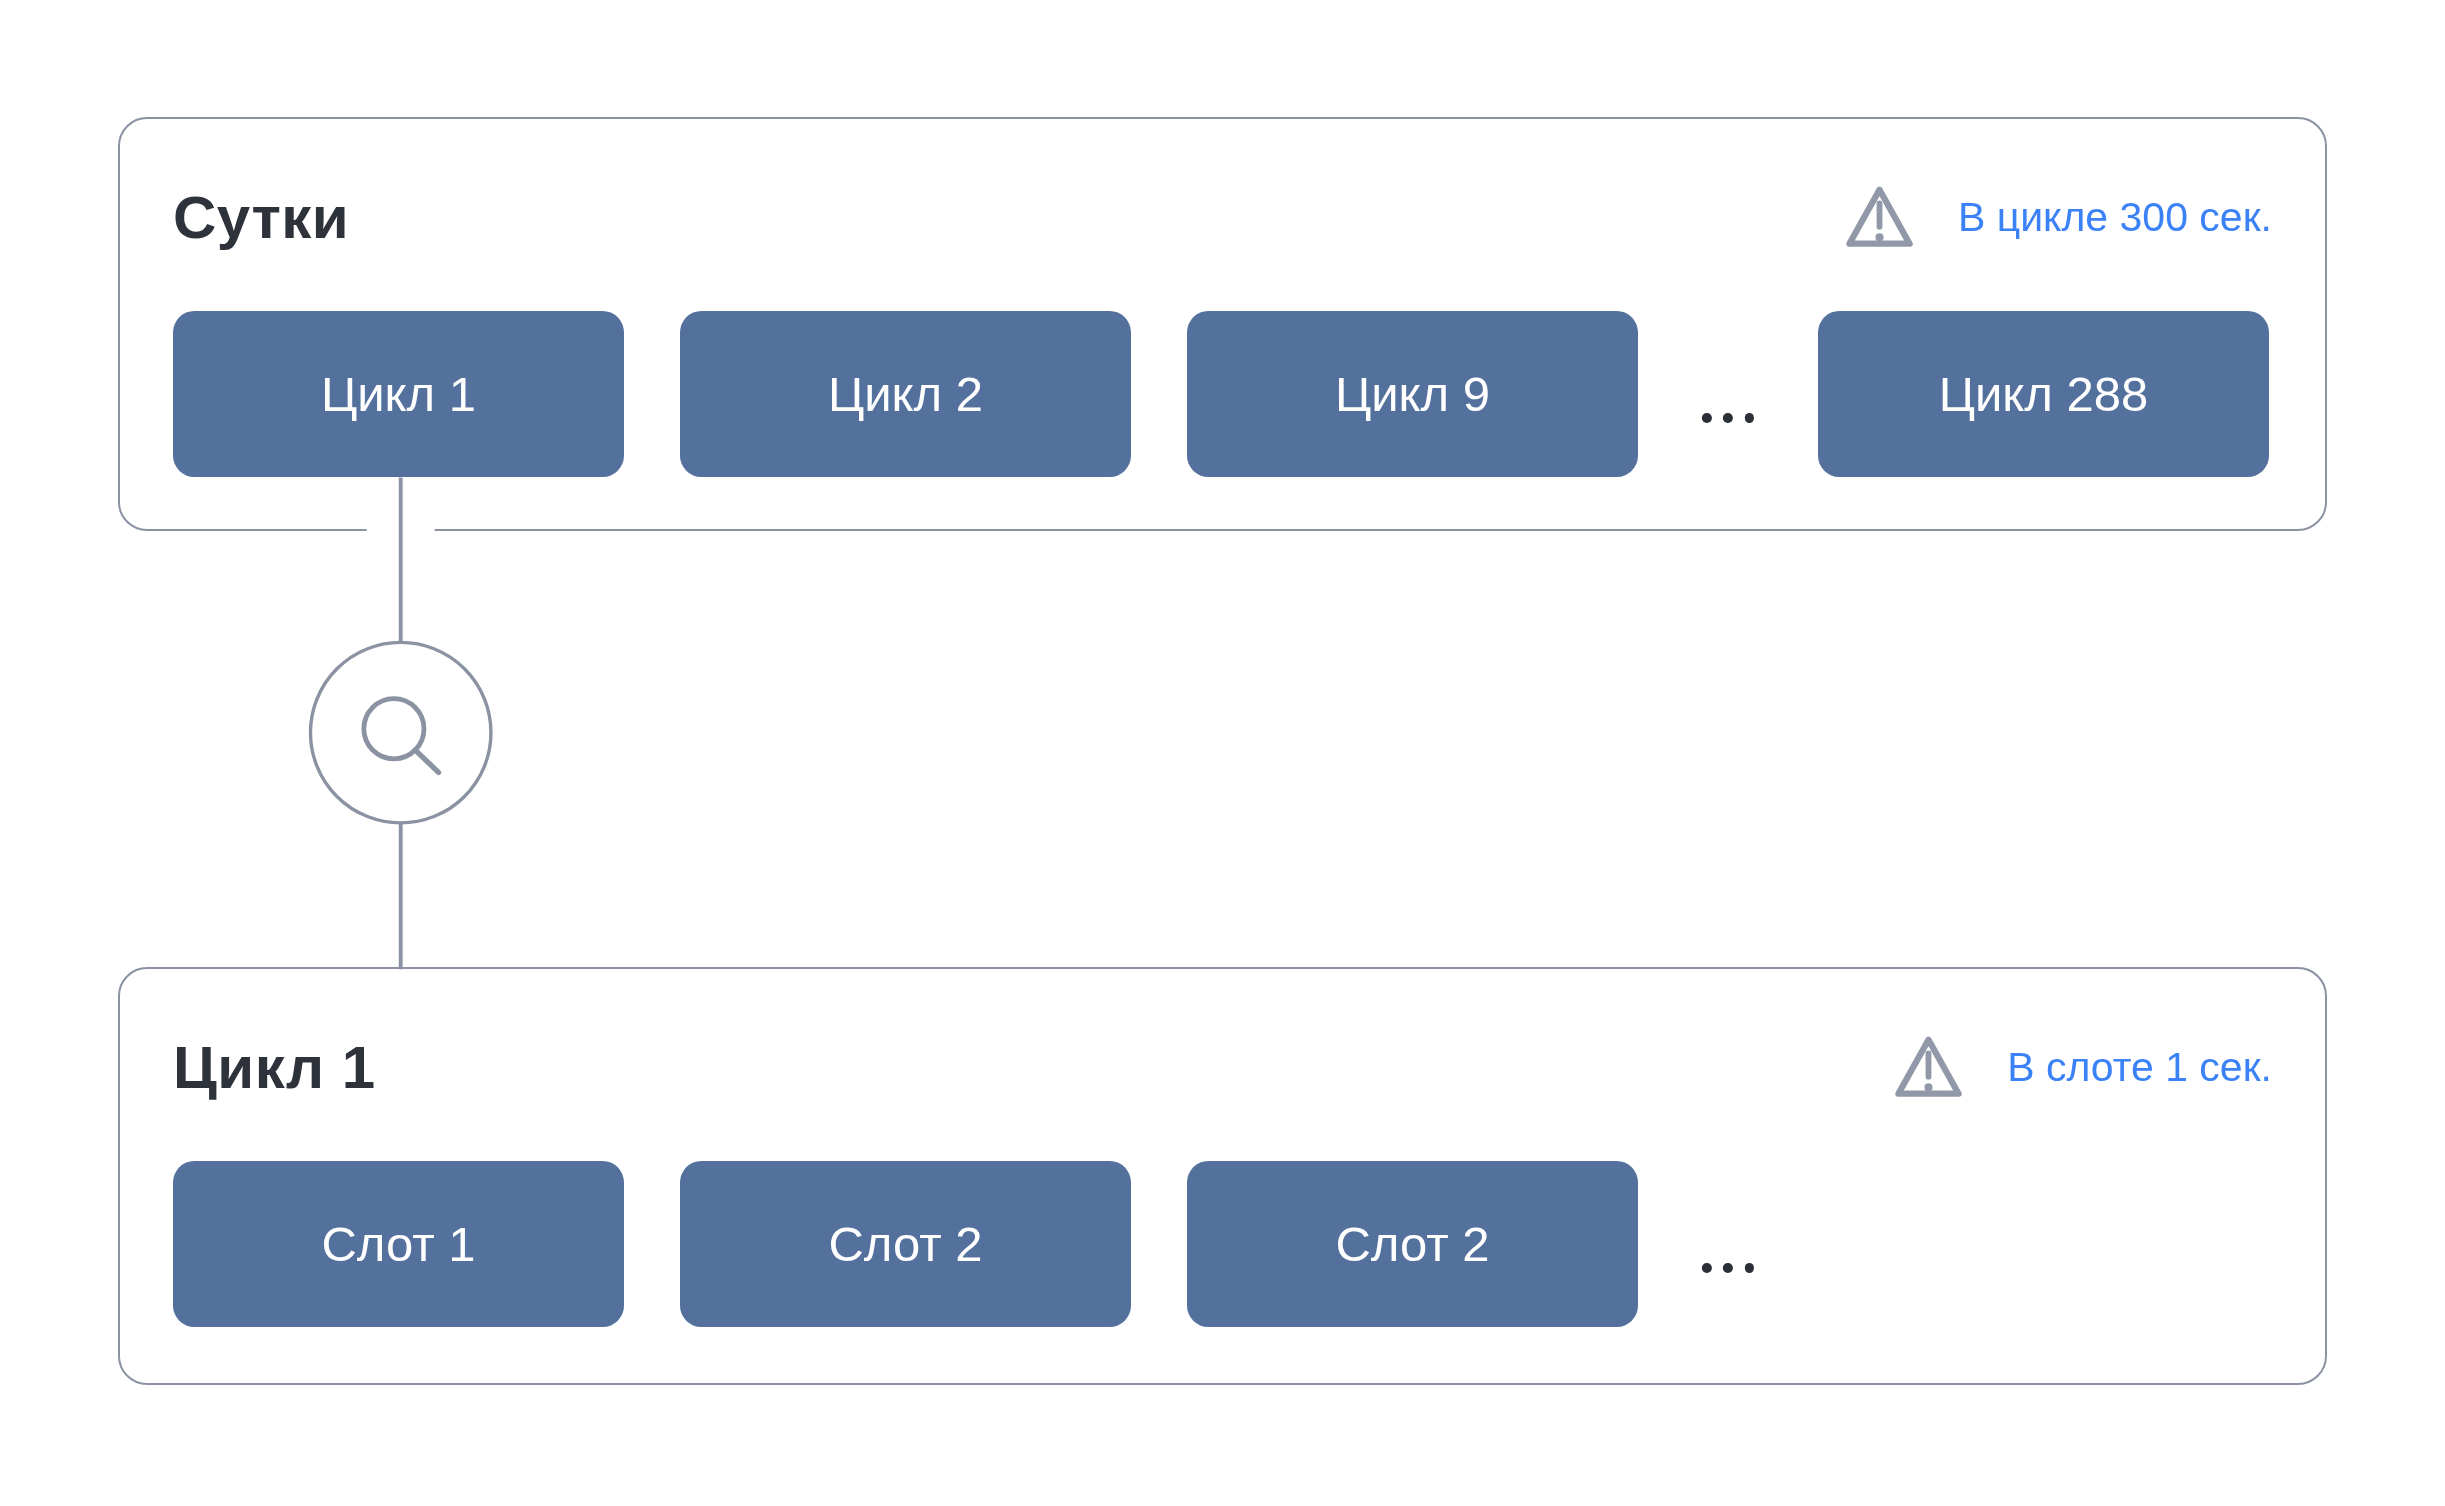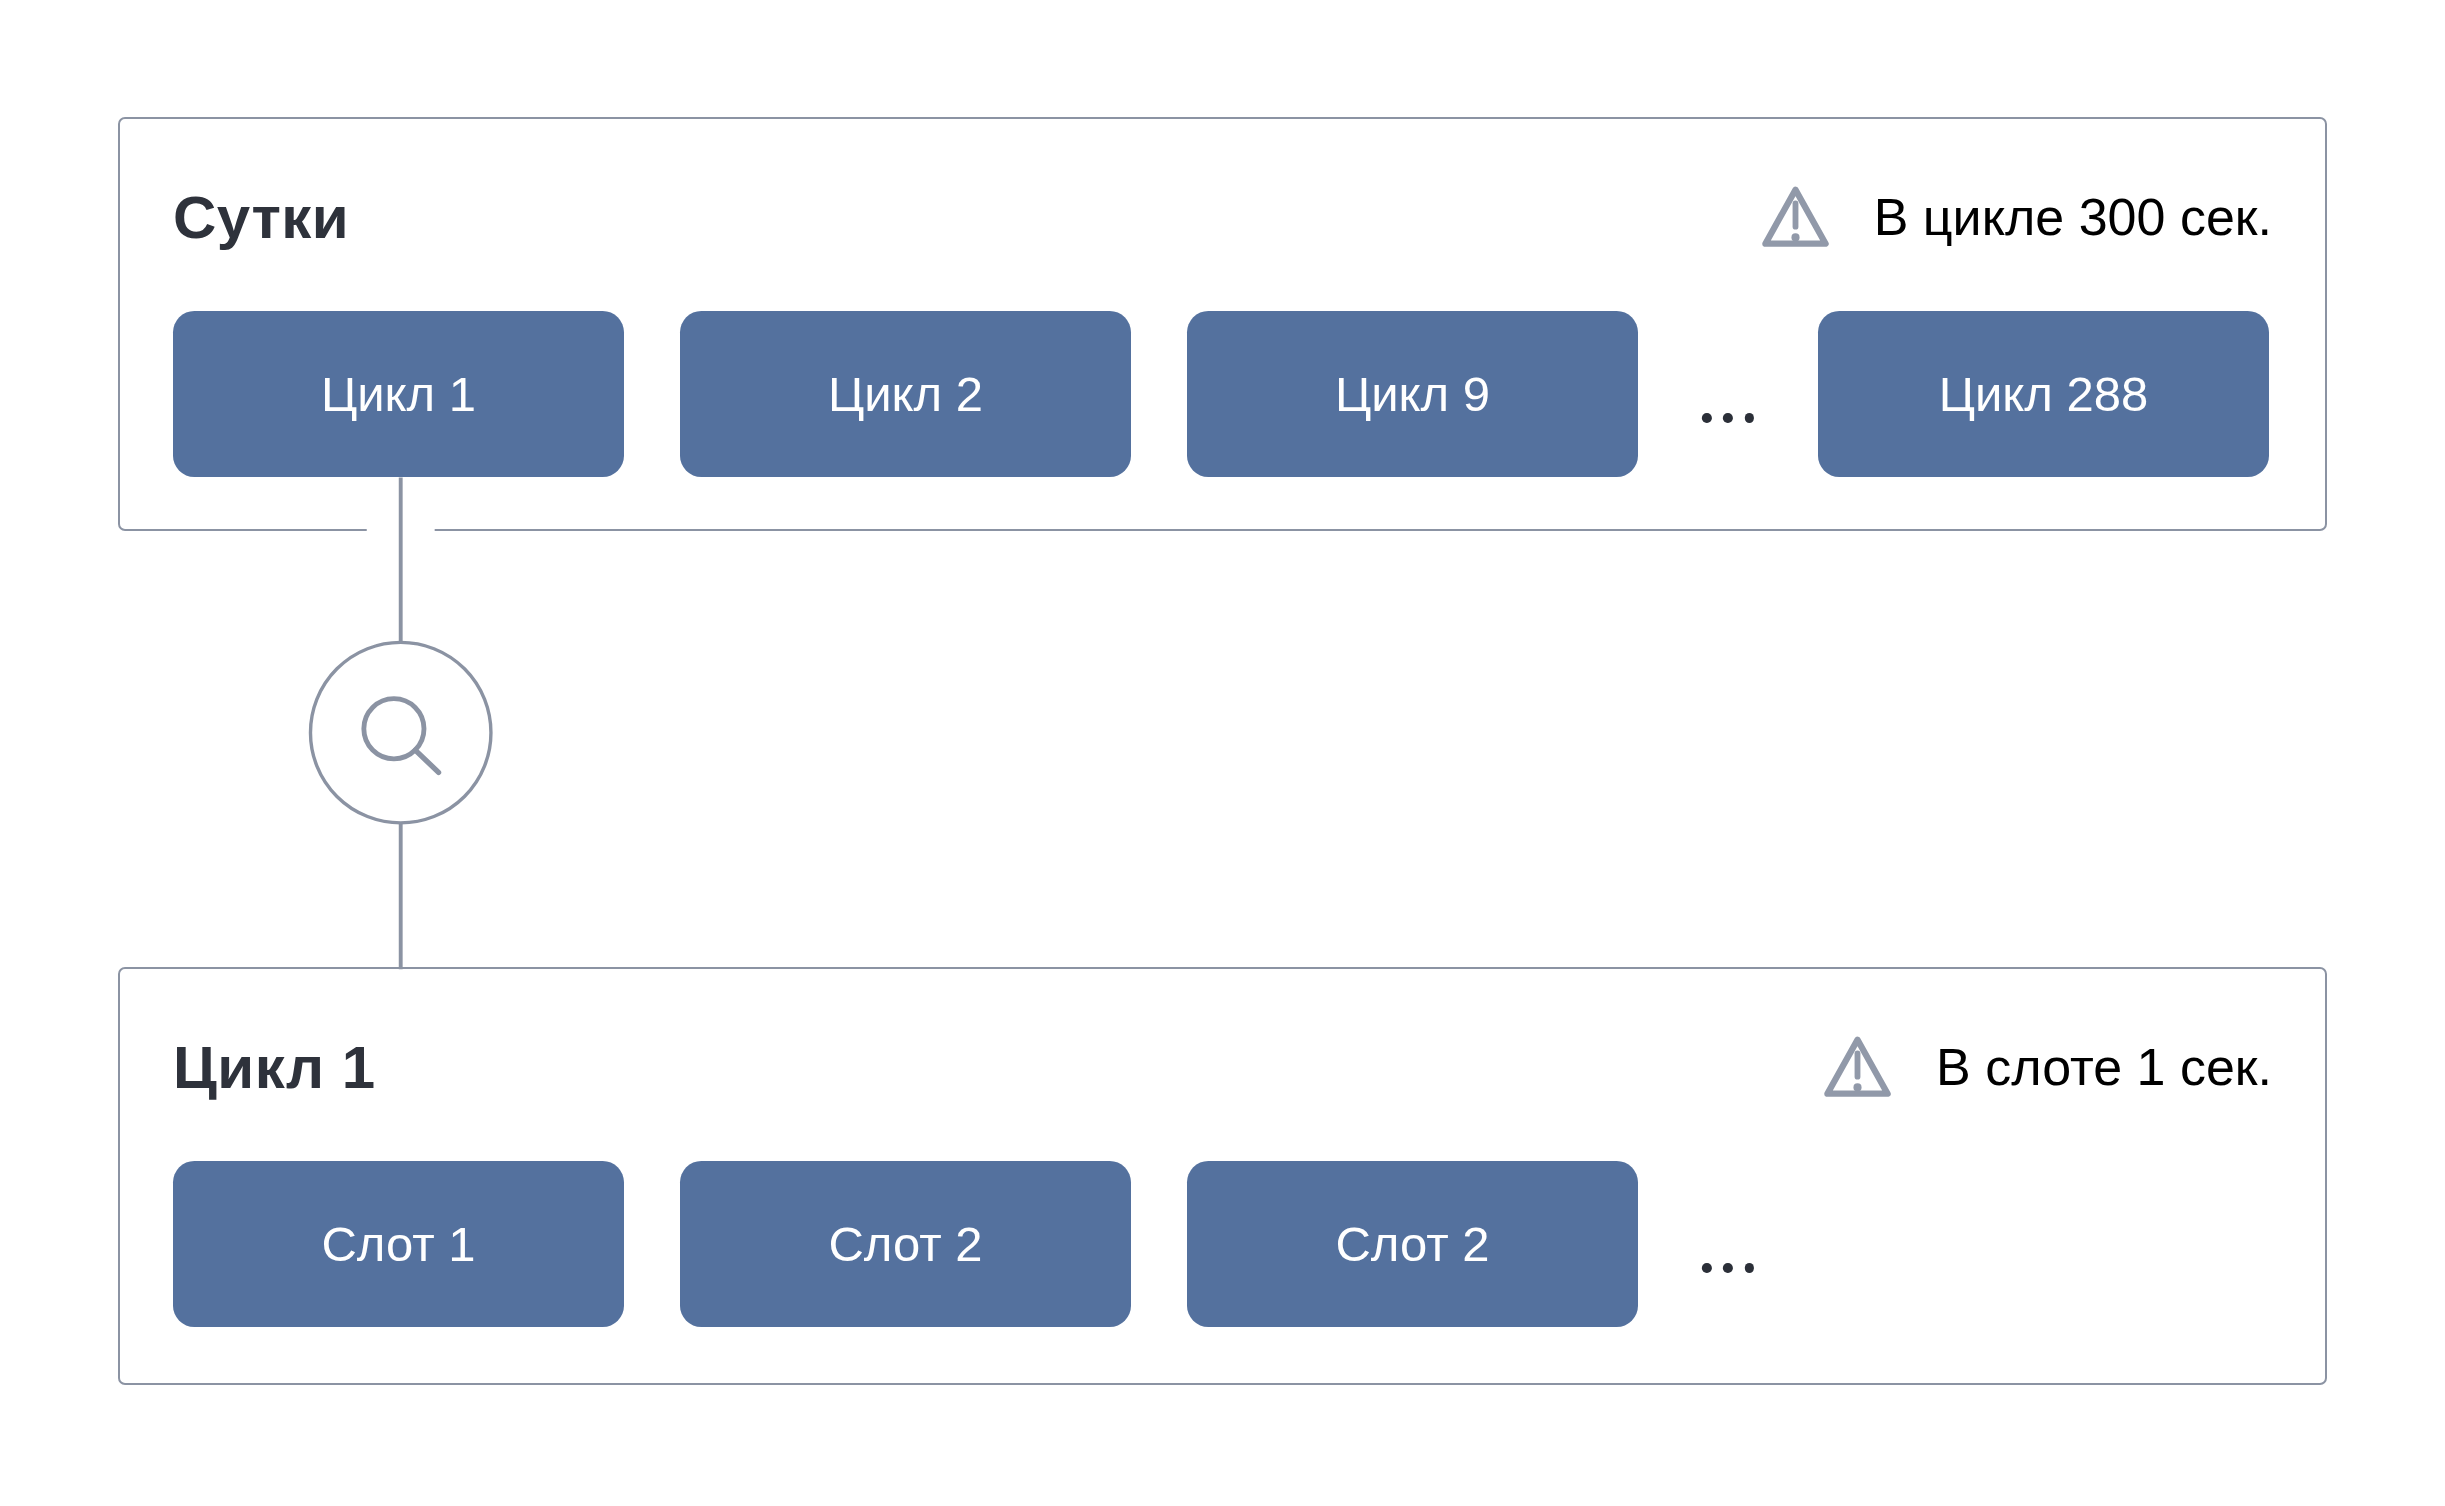--- a/index.html
+++ b/index.html
@@ -9,21 +9,21 @@
     font-family: "Liberation Sans", sans-serif;
     position: relative;
     overflow: hidden;
   }
   .panel {
     position: absolute;
     left: 118px;
     width: 2209px;
     background: #ffffff;
     border: 2.9px solid #8b93a3;
-    border-radius: 7px;
+    border-radius: 29px;
   }
   #panel-day    { top: 117px; height: 414px; }
   #panel-cycle  { top: 967px; height: 418px; }
 
   .panel-title {
     position: absolute;
     left: 53px;
     top: 64px;
     font-size: 60px;
     font-weight: 700;
@@ -34,22 +34,22 @@
   .warning {
     position: absolute;
     right: 53px;
     top: 58px;
     height: 80px;
     display: flex;
     align-items: center;
     gap: 43px;
   }
   .warning-text {
-    font-size: 52px;
-    color: #000000;
+    font-size: 41px;
+    color: #3b82f6;
     white-space: nowrap;
   }
   .warn-icon svg { display: block; }
 
   .chip-row {
     position: absolute;
     left: 53px;
     top: 192px;
     height: 166px;
     display: flex;

